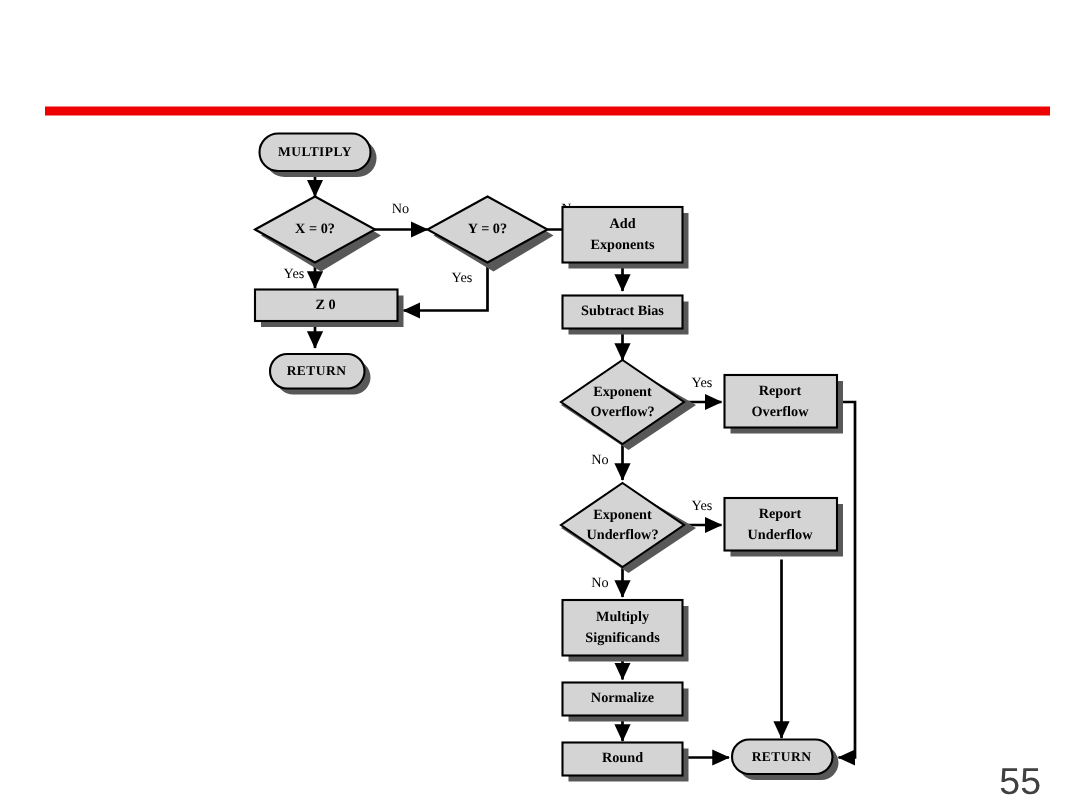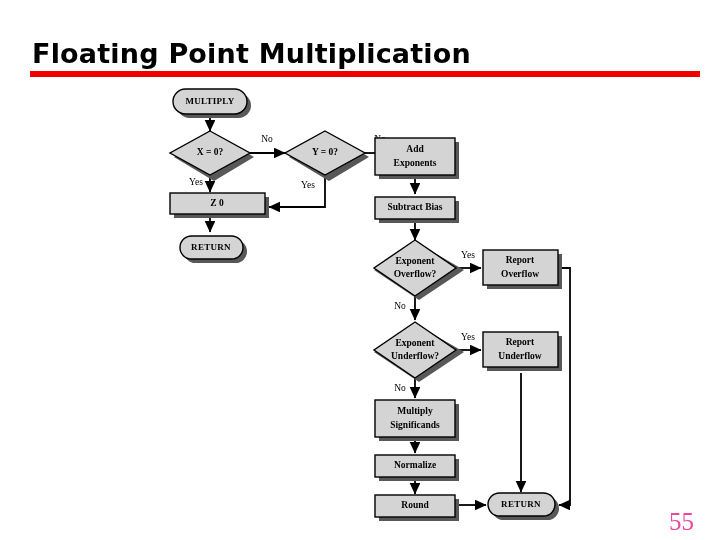--- a/index.html
+++ b/index.html
@@ -38,23 +38,23 @@
     position: absolute;
     left: 0;
     top: 80px;
     width: 720px;
     height: 445px;
   }
   #page-number {
     position: absolute;
     right: 26px;
     bottom: 4px;
-    font-family: Liberation Serif, serif;
+    font-family: Liberation Sans, sans-serif;
     font-size: 25px;
-    color: #ec4899;
+    color: #404040;
   }
   .node-shape {
     fill: #d4d4d4;
     stroke: #000000;
     stroke-width: 1.4;
   }
   .node-shadow {
     fill: #585858;
     stroke: none;
   }
@@ -81,21 +81,20 @@
     fill: #000000;
     text-anchor: middle;
     dominant-baseline: middle;
   }
 </style>
 </head>
 <body>
 
 <div id="slide">
 
-  <div id="slide-title">Floating Point Multiplication</div>
   <div id="title-rule"></div>
 
   <svg id="flowchart" viewBox="0 0 720 445">
 
     <defs>
       <marker id="arrow" markerWidth="7" markerHeight="7" refX="6.2" refY="3" orient="auto">
         <path d="M0,0 L6.5,3 L0,6 z" fill="#000000"></path>
       </marker>
     </defs>
 

